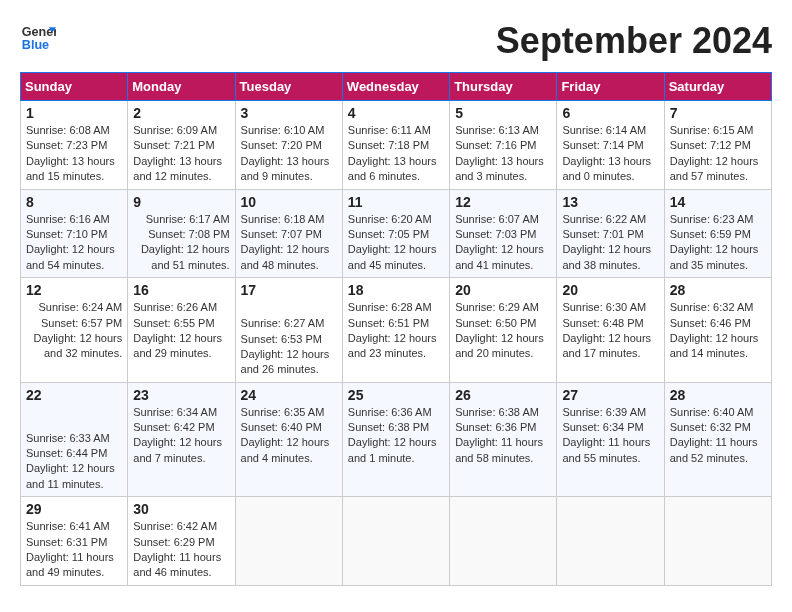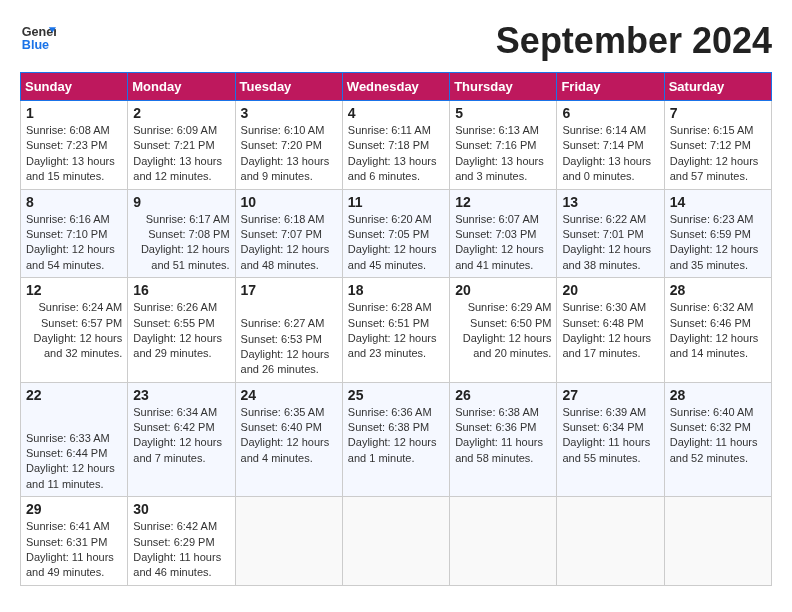--- a/index.html
+++ b/index.html
@@ -234,21 +234,21 @@
         </td>
         <td>
           <span class="day-number">18</span>
           <div class="day-info" style="white-space: pre-line;">Sunrise: 6:28 AM
 Sunset: 6:51 PM
 Daylight: 12 hours
 and 23 minutes.</div>
         </td>
         <td>
           <span class="day-number">20</span>
-          <div class="day-info" style="white-space: pre-line; text-align: right;">Sunrise: 6:29 AM
+          <div class="day-info" style="white-space: pre-line;">Sunrise: 6:29 AM
 Sunset: 6:50 PM
 Daylight: 12 hours
 and 20 minutes.</div>
         </td>
         <td>
           <span class="day-number">20</span>
           <div class="day-info" style="white-space: pre-line;">Sunrise: 6:30 AM
 Sunset: 6:48 PM
 Daylight: 12 hours
 and 17 minutes.</div>

